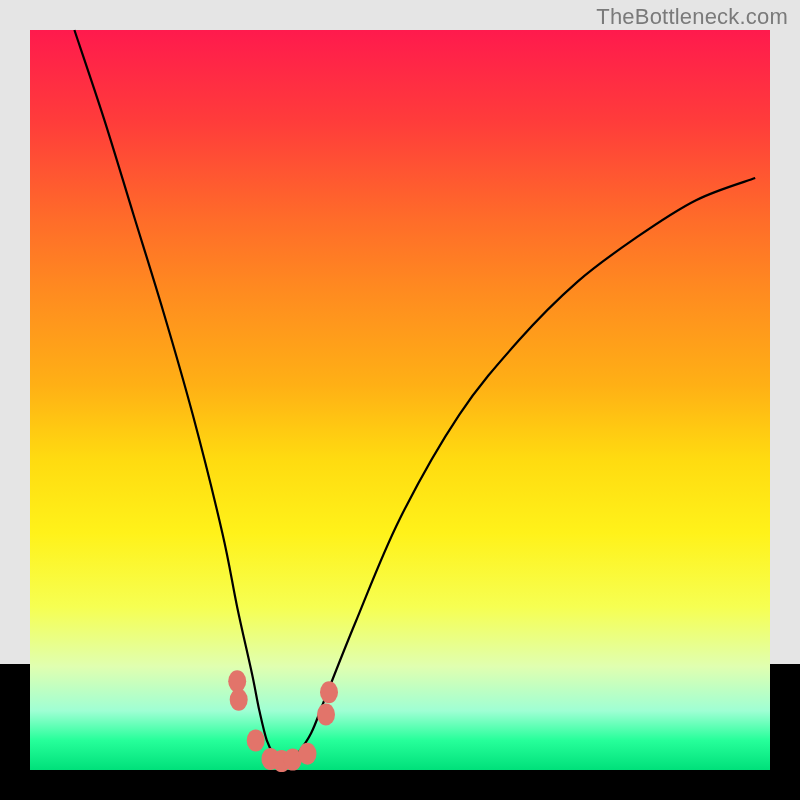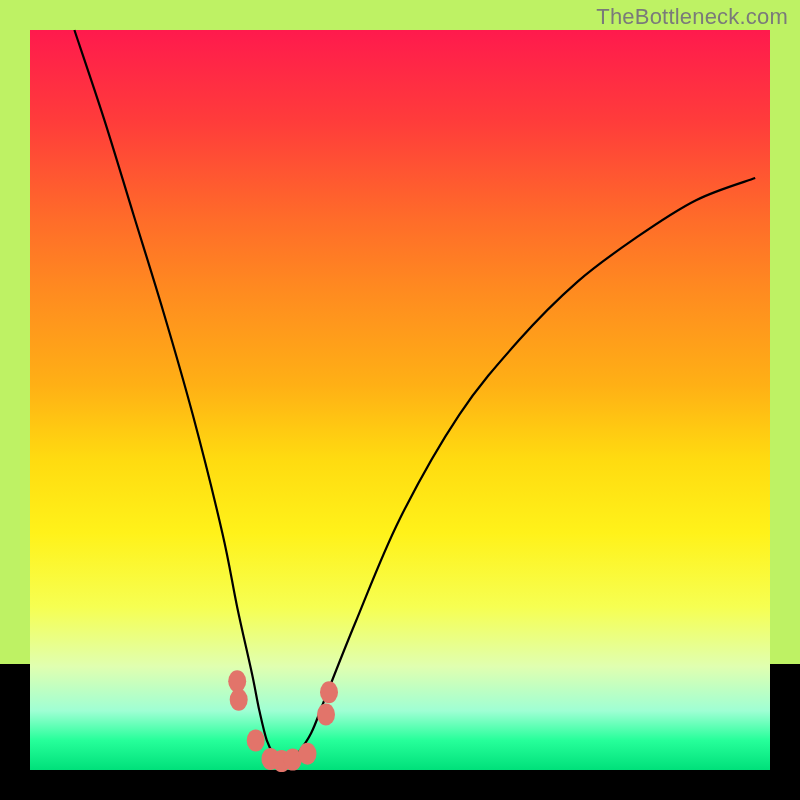--- a/index.html
+++ b/index.html
@@ -1,21 +1,21 @@
 <!DOCTYPE html>
 <html><head>
 <meta charset="utf-8">
 <style>
   * { margin: 0; padding: 0; box-sizing: border-box; }
   html, body { width: 800px; height: 800px; overflow: hidden; background: #000; }
   .frame {
     position: relative;
     width: 800px;
     height: 664px;
-    background: #bef264;
+    background: #e5e5e5;
   }
   .plot-area {
     position: absolute;
     left: 30px;
     top: 30px;
     width: 740px;
     height: 740px;
     background: linear-gradient(to bottom,
       #ff1a4d 0%,
       #ff3b3b 12%,

